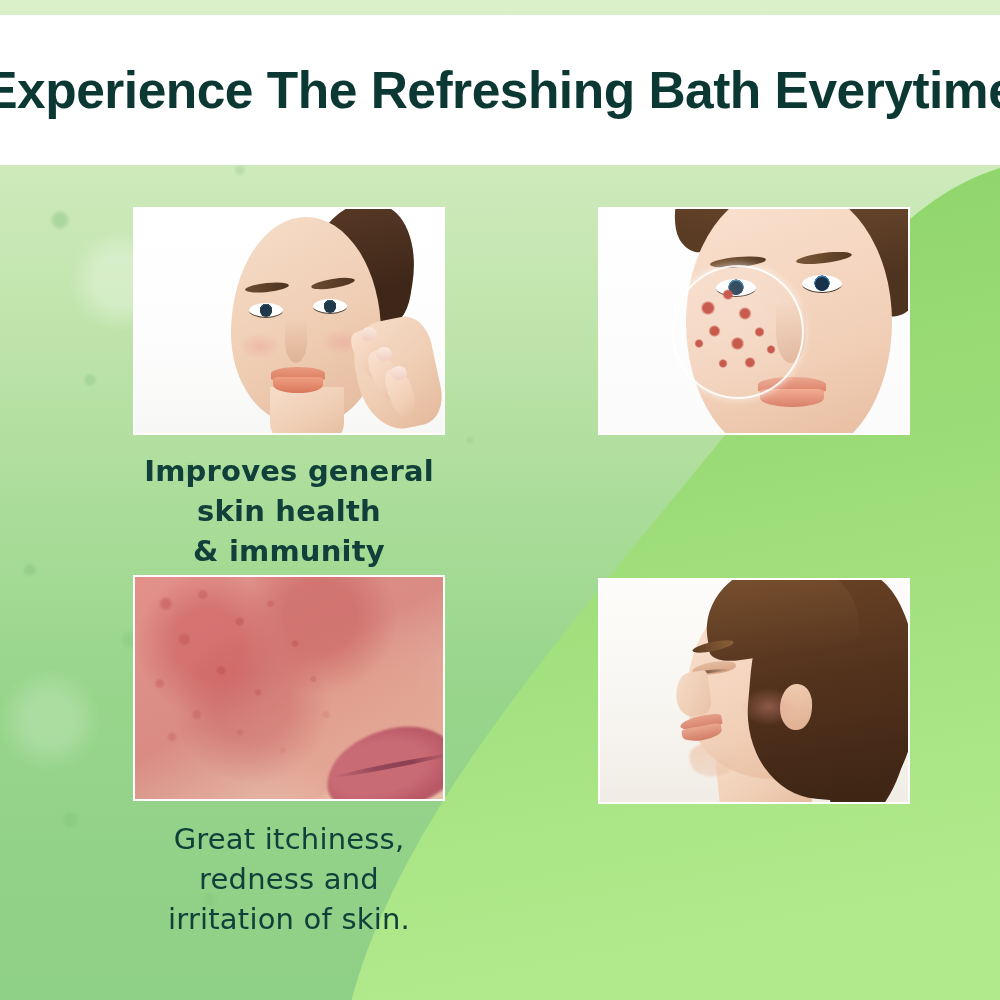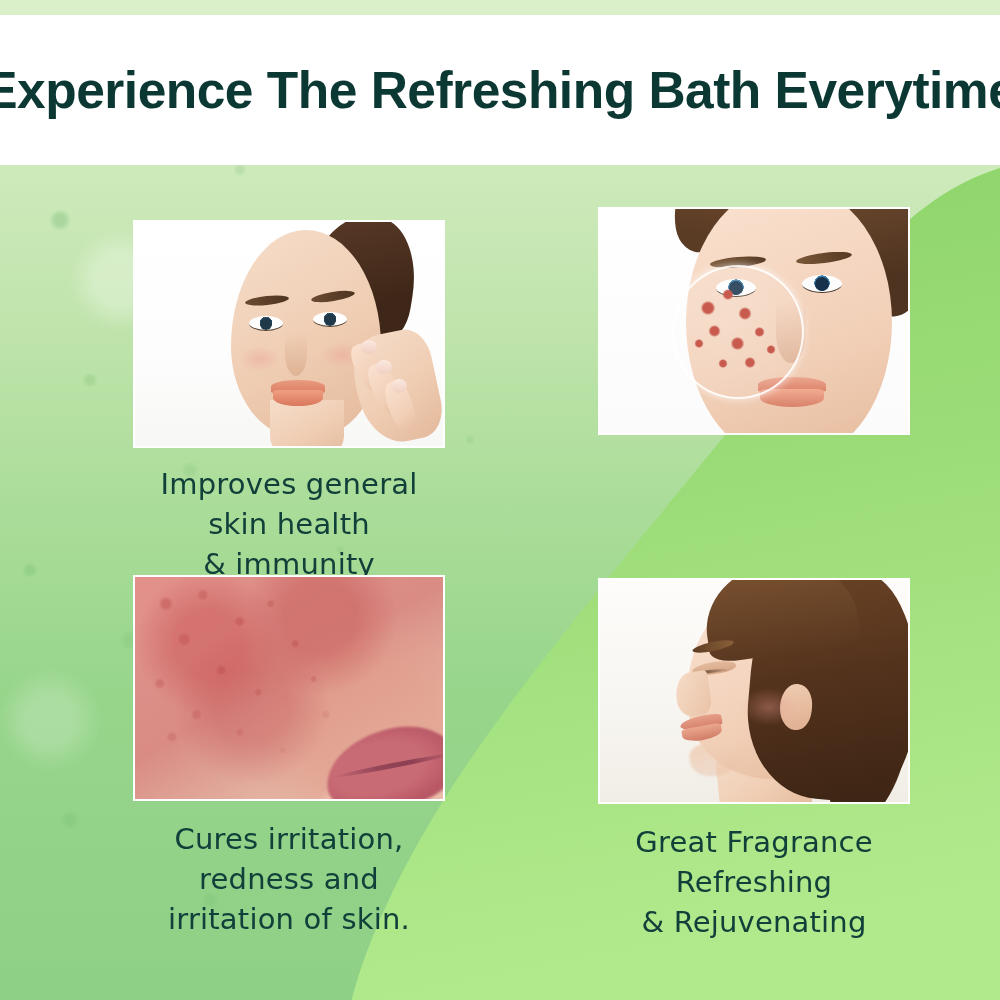--- a/index.html
+++ b/index.html
@@ -97,21 +97,21 @@
     inset: 0;
     z-index: 4;
   }
   .card {
     position: absolute;
     width: 348px;
     display: flex;
     flex-direction: column;
     align-items: center;
   }
-  .card-tl { left: 115px; top: 220px; }
+  .card-tl { left: 115px; top: 207px; font-weight: bold; }
   .card-tr { left: 580px; top: 207px; }
   .card-bl { left: 115px; top: 575px; }
   .card-br { left: 580px; top: 578px; }
 
   .photo-frame {
     width: 312px;
     height: 228px;
     background: #ffffff;
     padding: 2px;
     box-sizing: border-box;
@@ -429,21 +429,21 @@
       <div class="photo-frame">
         <div class="photo">
           <div class="ph p3">
             <div class="ph bumps"></div>
             <div class="ph jaw"></div>
             <div class="ph lip"></div>
             <div class="ph lipline"></div>
           </div>
         </div>
       </div>
-      <div class="caption">Cures irritation,
+      <div class="caption">Great itchiness,
 redness and
 irritation of skin.</div>
     </div>
 
     <div class="card card-br">
       <div class="photo-frame">
         <div class="photo">
           <div class="ph p4">
             <div class="ph pony"></div>
             <div class="ph neck skin-a"></div>
@@ -455,19 +455,16 @@
             <div class="ph brow"></div>
             <div class="ph eyelid"></div>
             <div class="ph lash"></div>
             <div class="ph nose"></div>
             <div class="ph lip-top"></div>
             <div class="ph lip-bot"></div>
             <div class="ph chin"></div>
           </div>
         </div>
       </div>
-      <div class="caption">Great Fragrance
-Refreshing
-&amp; Rejuvenating</div>
     </div>
 
   </div>
 </div>
 
 </body></html>

